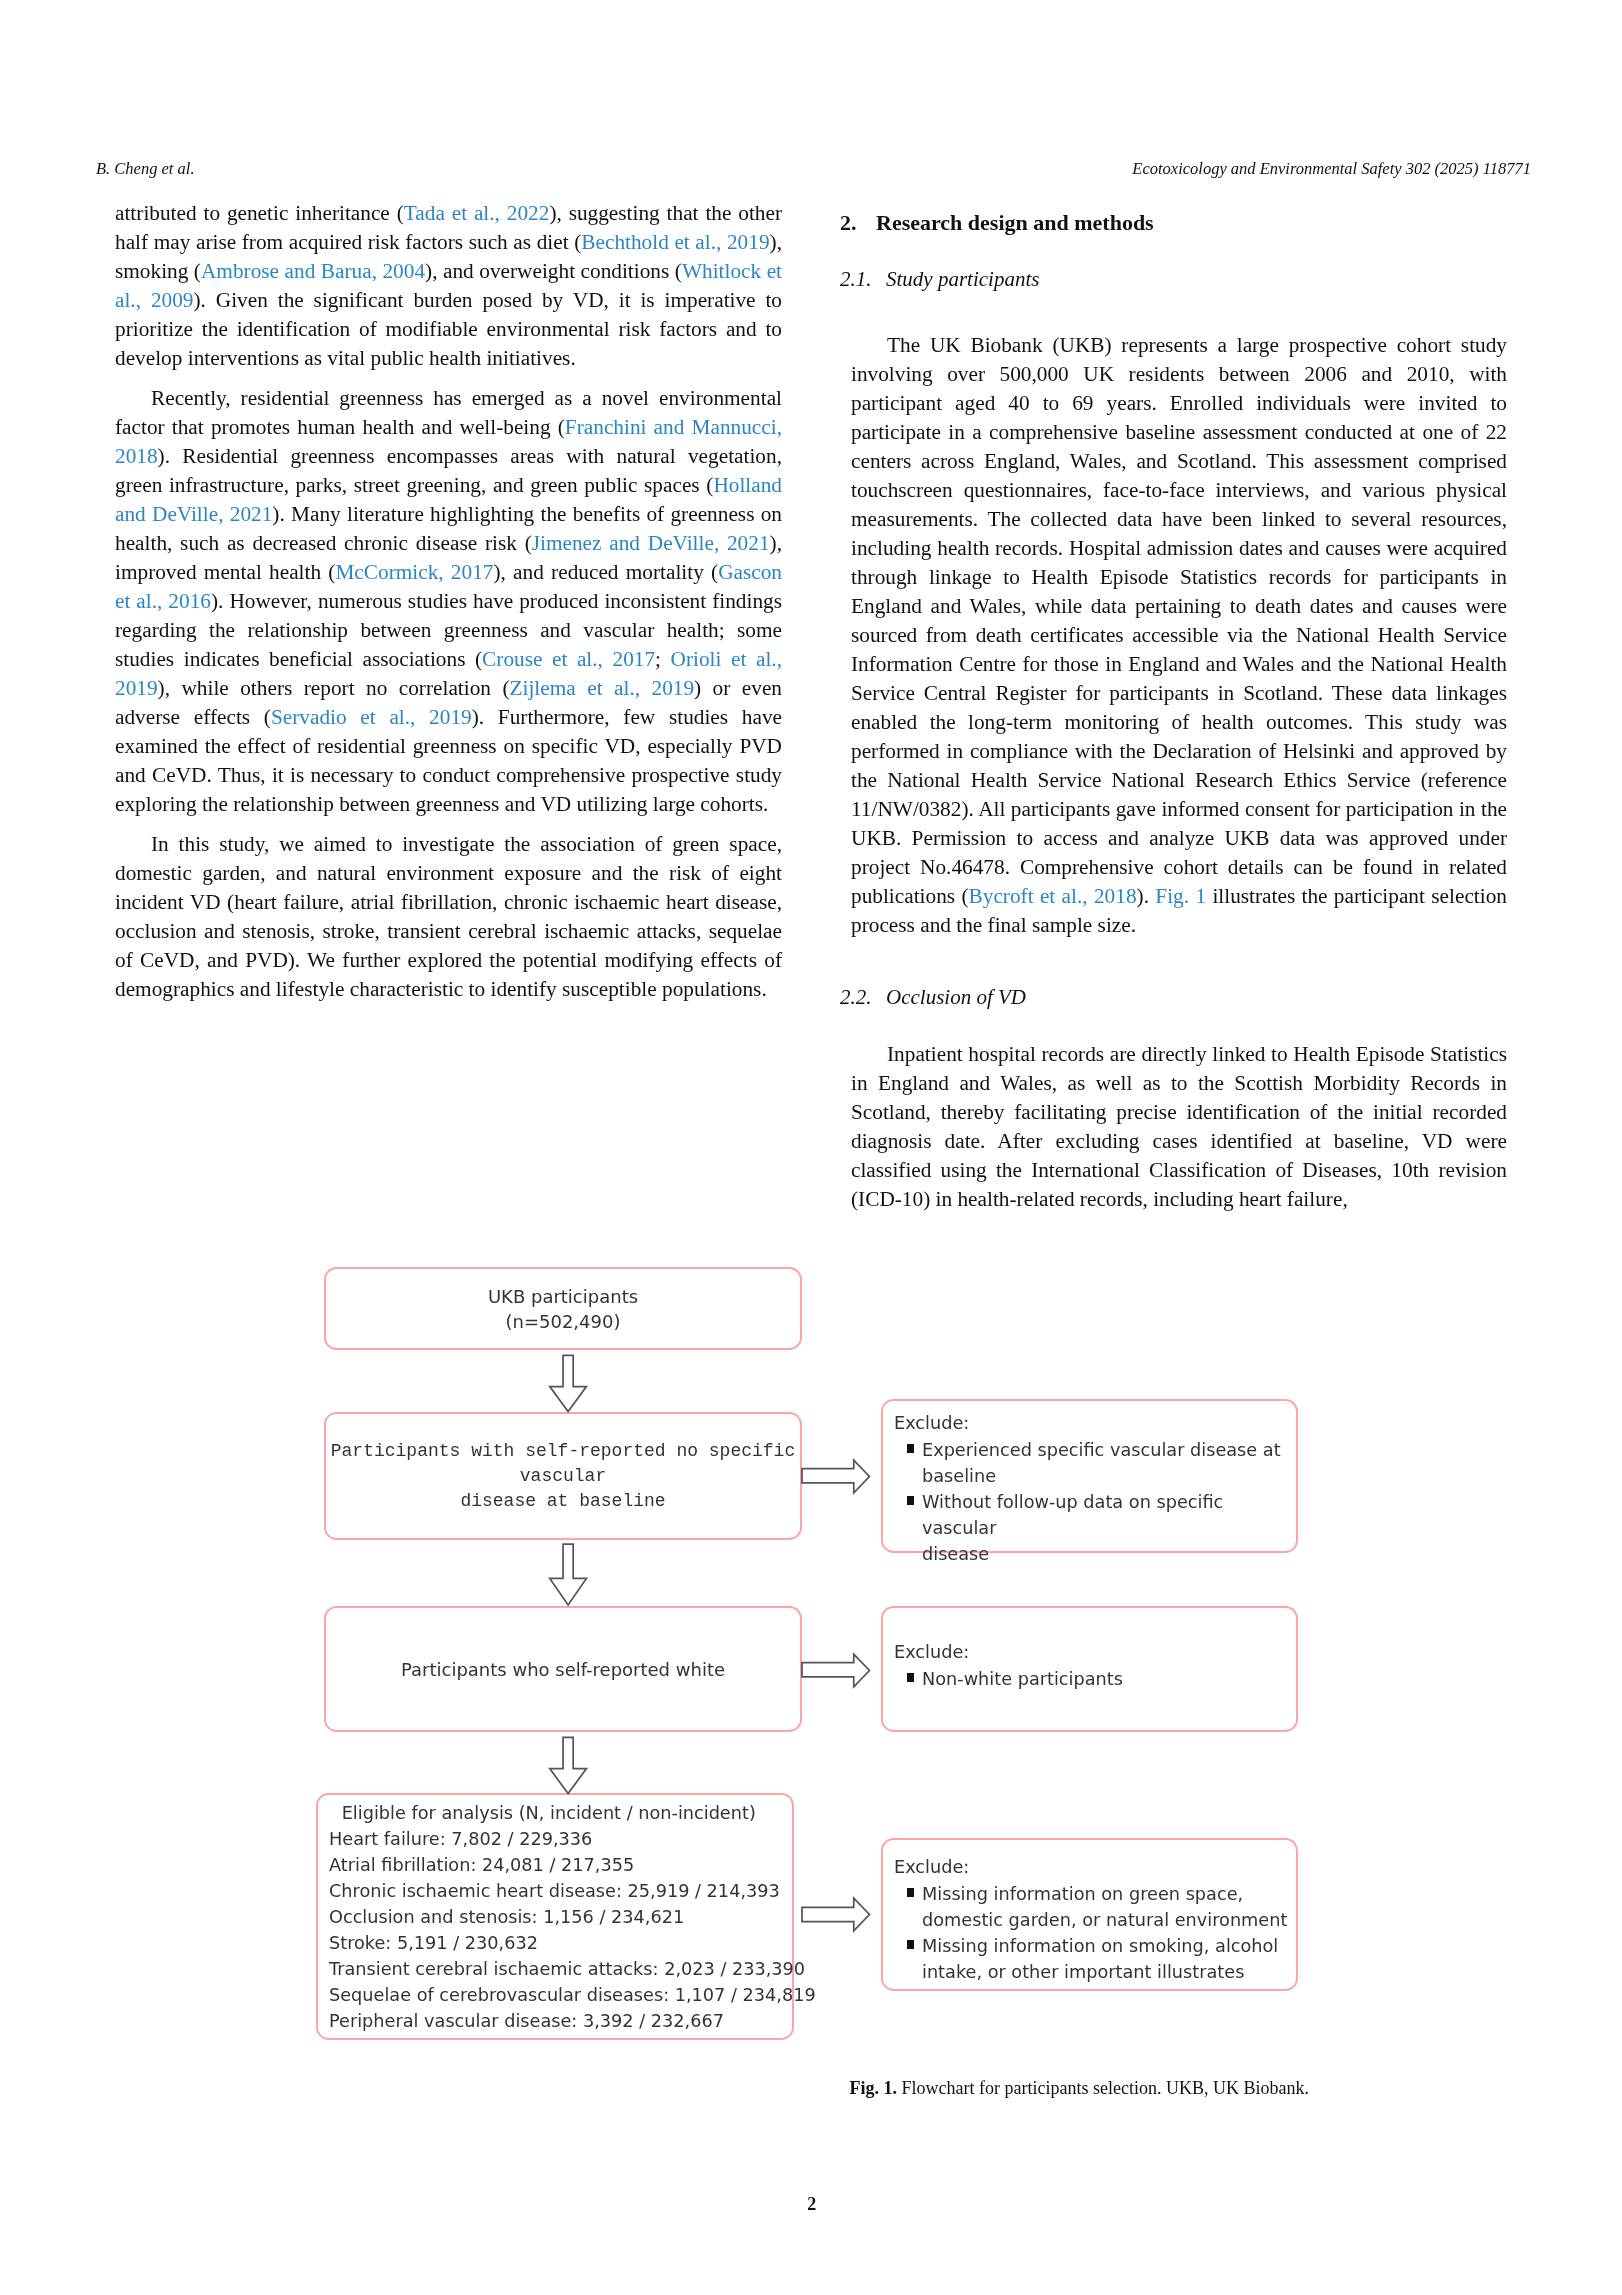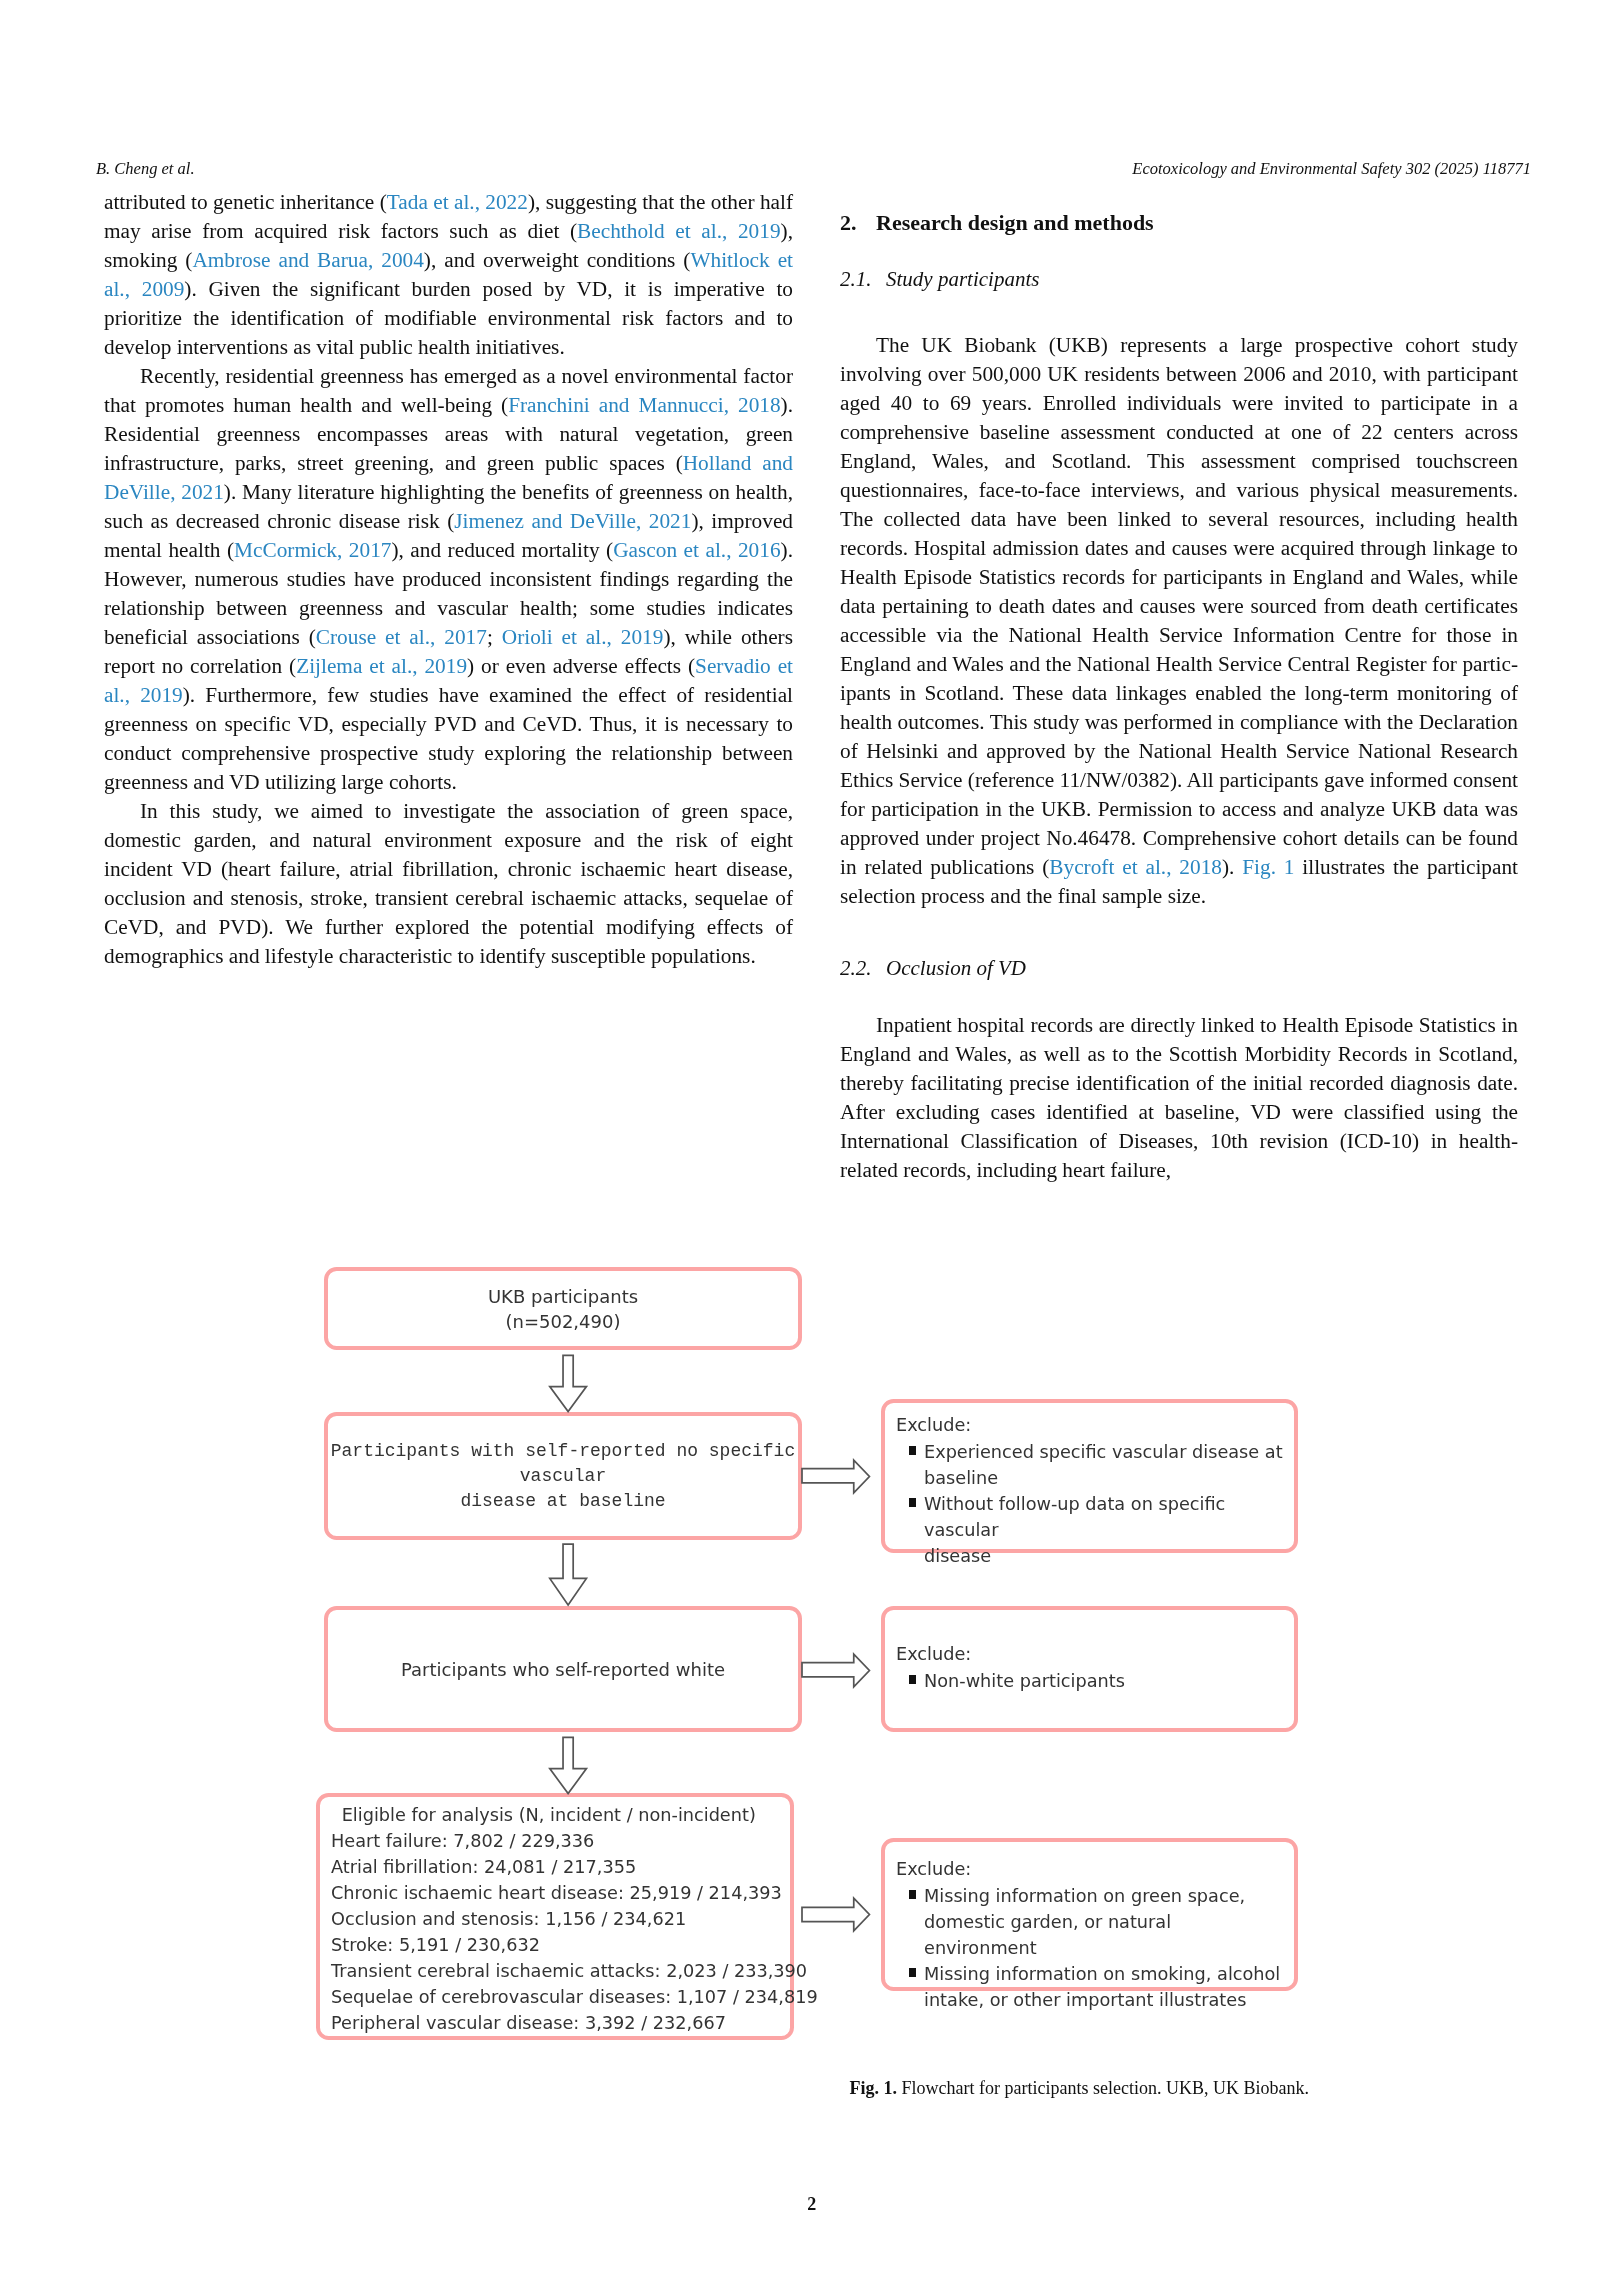--- a/index.html
+++ b/index.html
@@ -2,28 +2,28 @@
 <html style="font-size:12.6px"><head>
 <meta charset="utf-8">
 <style>
   html, body { margin: 0; padding: 0; background: #ffffff; }
   body { width: 1623px; height: 2295px; position: relative; overflow: hidden;
          font-family: "Liberation Serif", "DejaVu Serif", serif; color: #111; }
   .abs { position: absolute; }
   .running-head { top: 159px; font-style: italic; font-size: 16.5px; color: #111; }
   .col { position: absolute; font-size: 21.3px; line-height: 29px; text-align: justify;
          hyphens: manual; }
-  .col p { margin: 0; text-indent: 0; }
+  .col p { margin: 11px; text-indent: 0; }
   .col p.ind { text-indent: 36px; }
   .link { color: #2a86c1; }
   .sec-h { font-weight: bold; font-size: 22px; line-height: 28px; }
   .sub-h { font-style: italic; font-size: 21px; line-height: 28px; }
   .num { display: inline-block; width: 36px; }
 
-  .fc-box { position: absolute; border: 4px solid #fca5a5; border-radius: 12.6px; box-sizing: border-box;
+  .fc-box { position: absolute; border: 2px solid #fca5a5; border-radius: 12.6px; box-sizing: border-box;
             font-family: "DejaVu Sans", "Liberation Sans", sans-serif; color: #333; font-size: 18px;
             background: #fff; }
   .fc-center { display: flex; flex-direction: column; align-items: center; justify-content: center;
                text-align: center; line-height: 25px; }
   .fc-list { padding: 6.3px 7.8px 0 11px; line-height: 26px; font-size: 17.7px; }
   .fc-list .row { white-space: nowrap; }
   .ex-title { line-height: 27px; }
   .ex-item { position: relative; padding-left: 28px; line-height: 26px; }
   .ex-item .bullet { position: absolute; left: 12.6px; top: 7px; width: 7.8px; height: 8.6px; background: #111; }
   .caption { font-size: 18px; font-weight: bold; text-align: right; }

